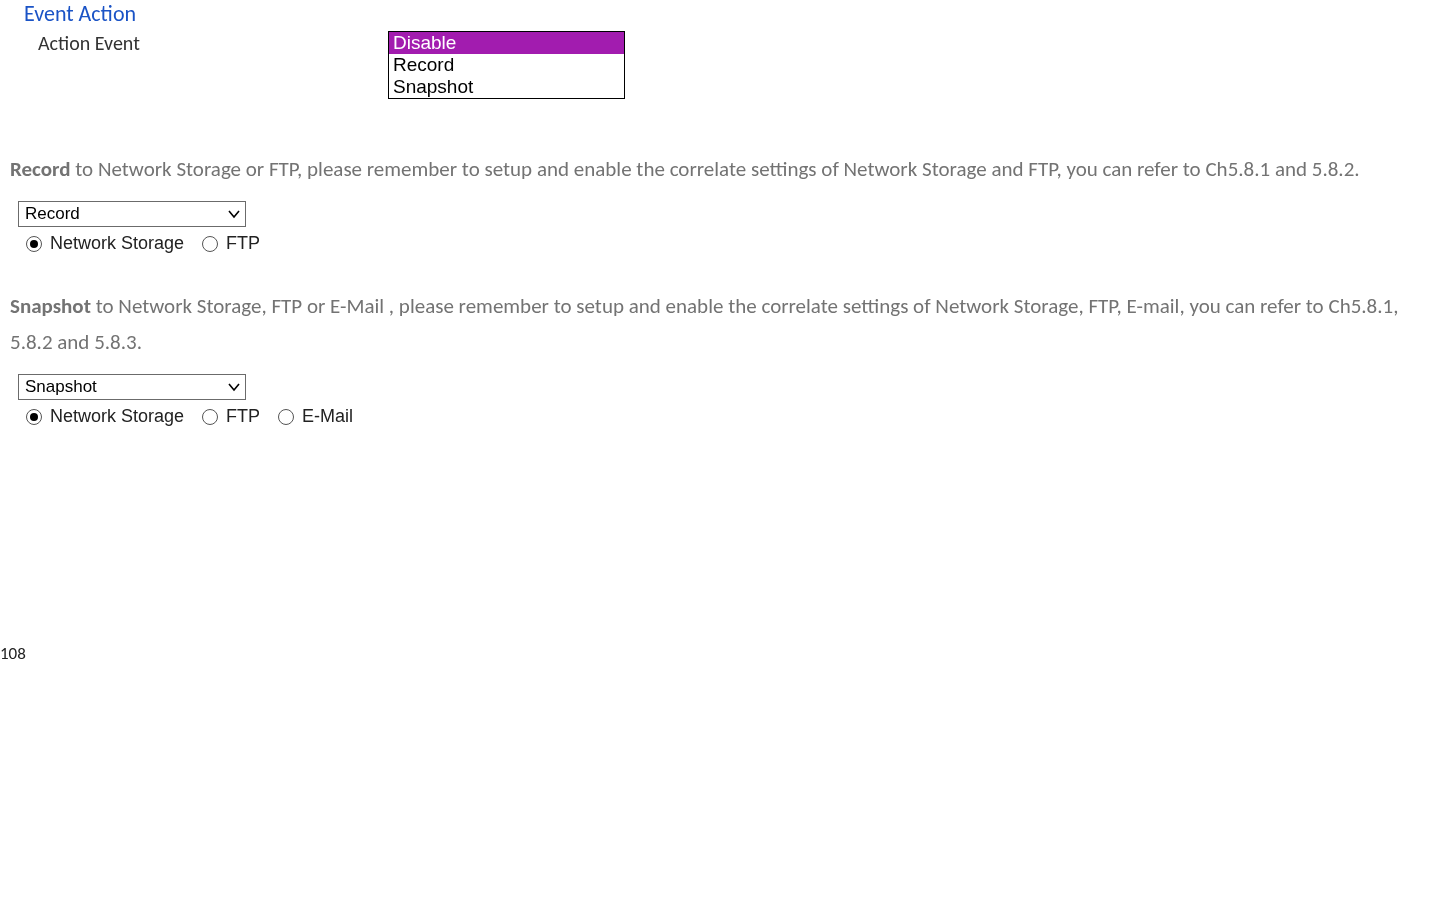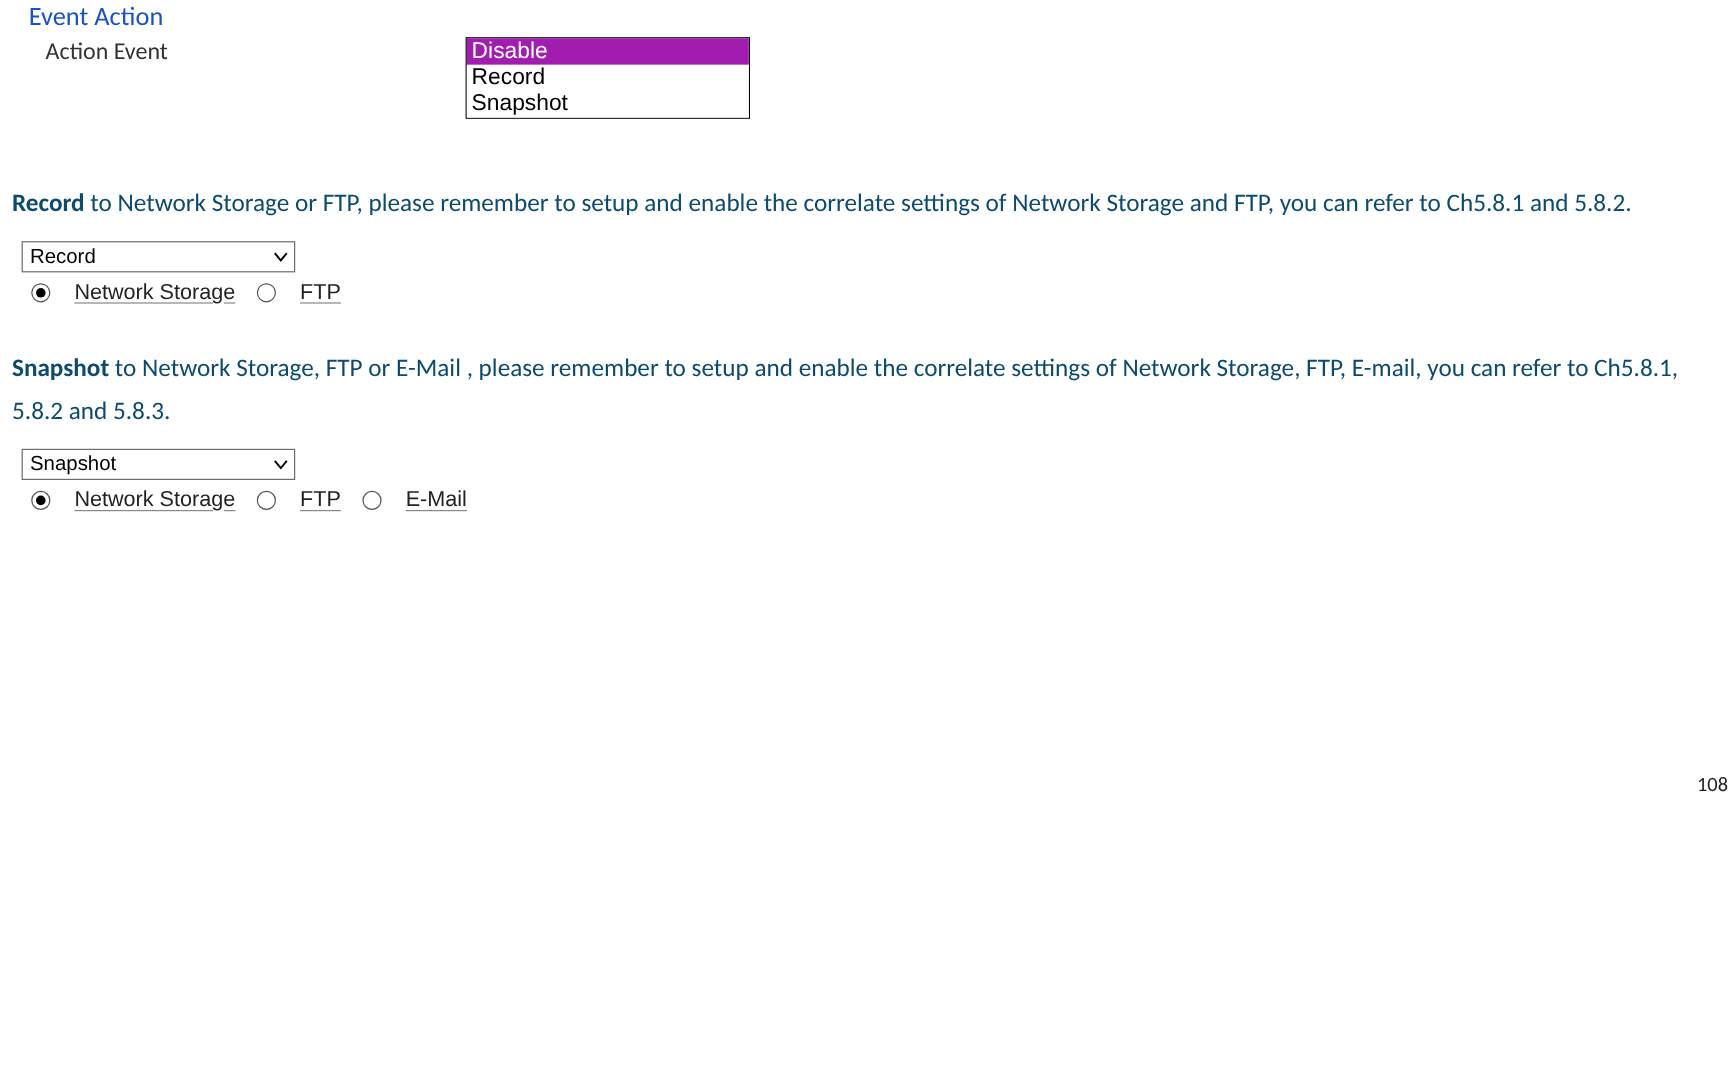--- a/index.html
+++ b/index.html
@@ -50,21 +50,21 @@
   }
   .listbox .opt.selected {
     background: #a21caf;
     color: #fff;
   }
   .para {
     font-size: 21px;
     line-height: 36px;
     margin-left: 0;
     margin-right: 10px;
-    color: #0c4a6e;
+    color: #737373;
   }
   .para .bold {
     font-weight: 700;
   }
   .block-record {
     margin-top: 52px;
   }
   .block-snapshot {
     margin-top: 34px;
   }
@@ -93,23 +93,22 @@
     margin-left: 8px;
     display: flex;
     align-items: center;
     gap: 18px;
     font-family: Arial, sans-serif;
     font-size: 18px;
   }
   .radio-item {
     display: flex;
     align-items: center;
-    gap: 20px;
+    gap: 8px;
     color: #222;
-    text-decoration: underline;
     text-decoration-color: #888;
     text-underline-offset: 3px;
   }
   .radio-circle {
     width: 14px;
     height: 14px;
     border: 1px solid #555;
     border-radius: 50%;
     display: inline-flex;
     align-items: center;
@@ -121,21 +120,21 @@
     width: 8px;
     height: 8px;
     background: #000;
     border-radius: 50%;
   }
   .page-number {
     position: absolute;
     bottom: 16px;
     left: 0;
     width: 1440px;
-    text-align: right;
+    text-align: left;
     font-size: 17px;
     color: #222;
   }
 </style>
 </head>
 <body>
 
 <div class="page">
 
   <div class="event-header">Event Action</div>

